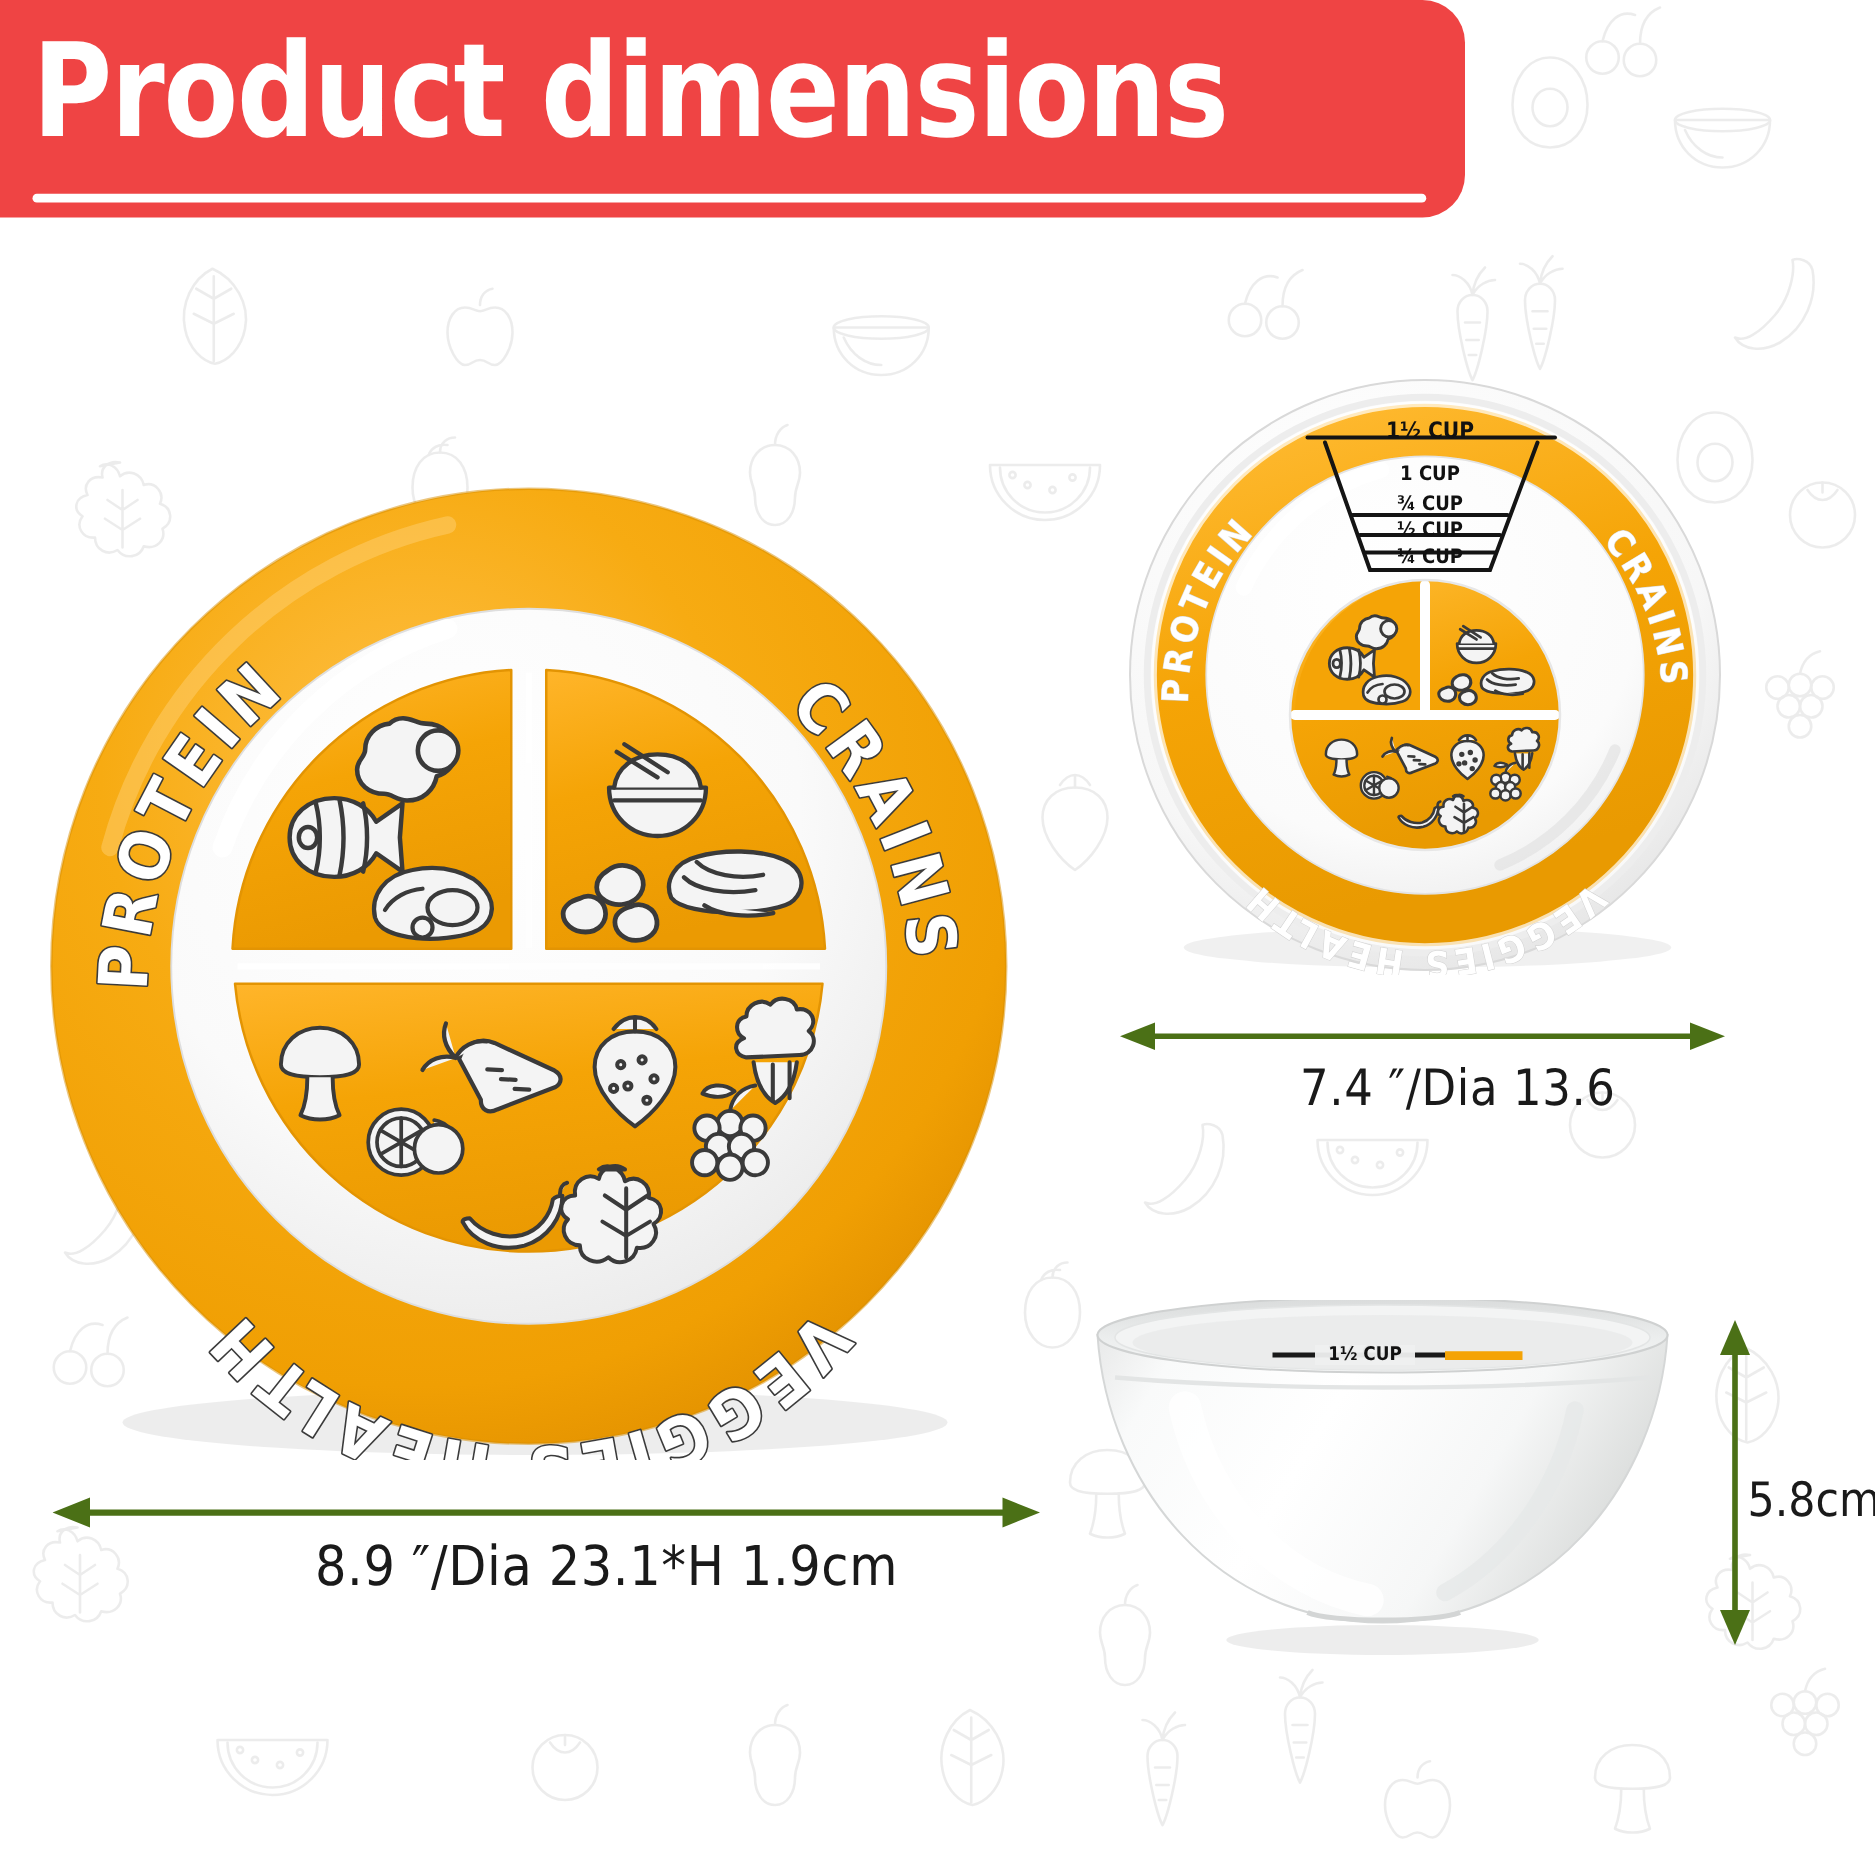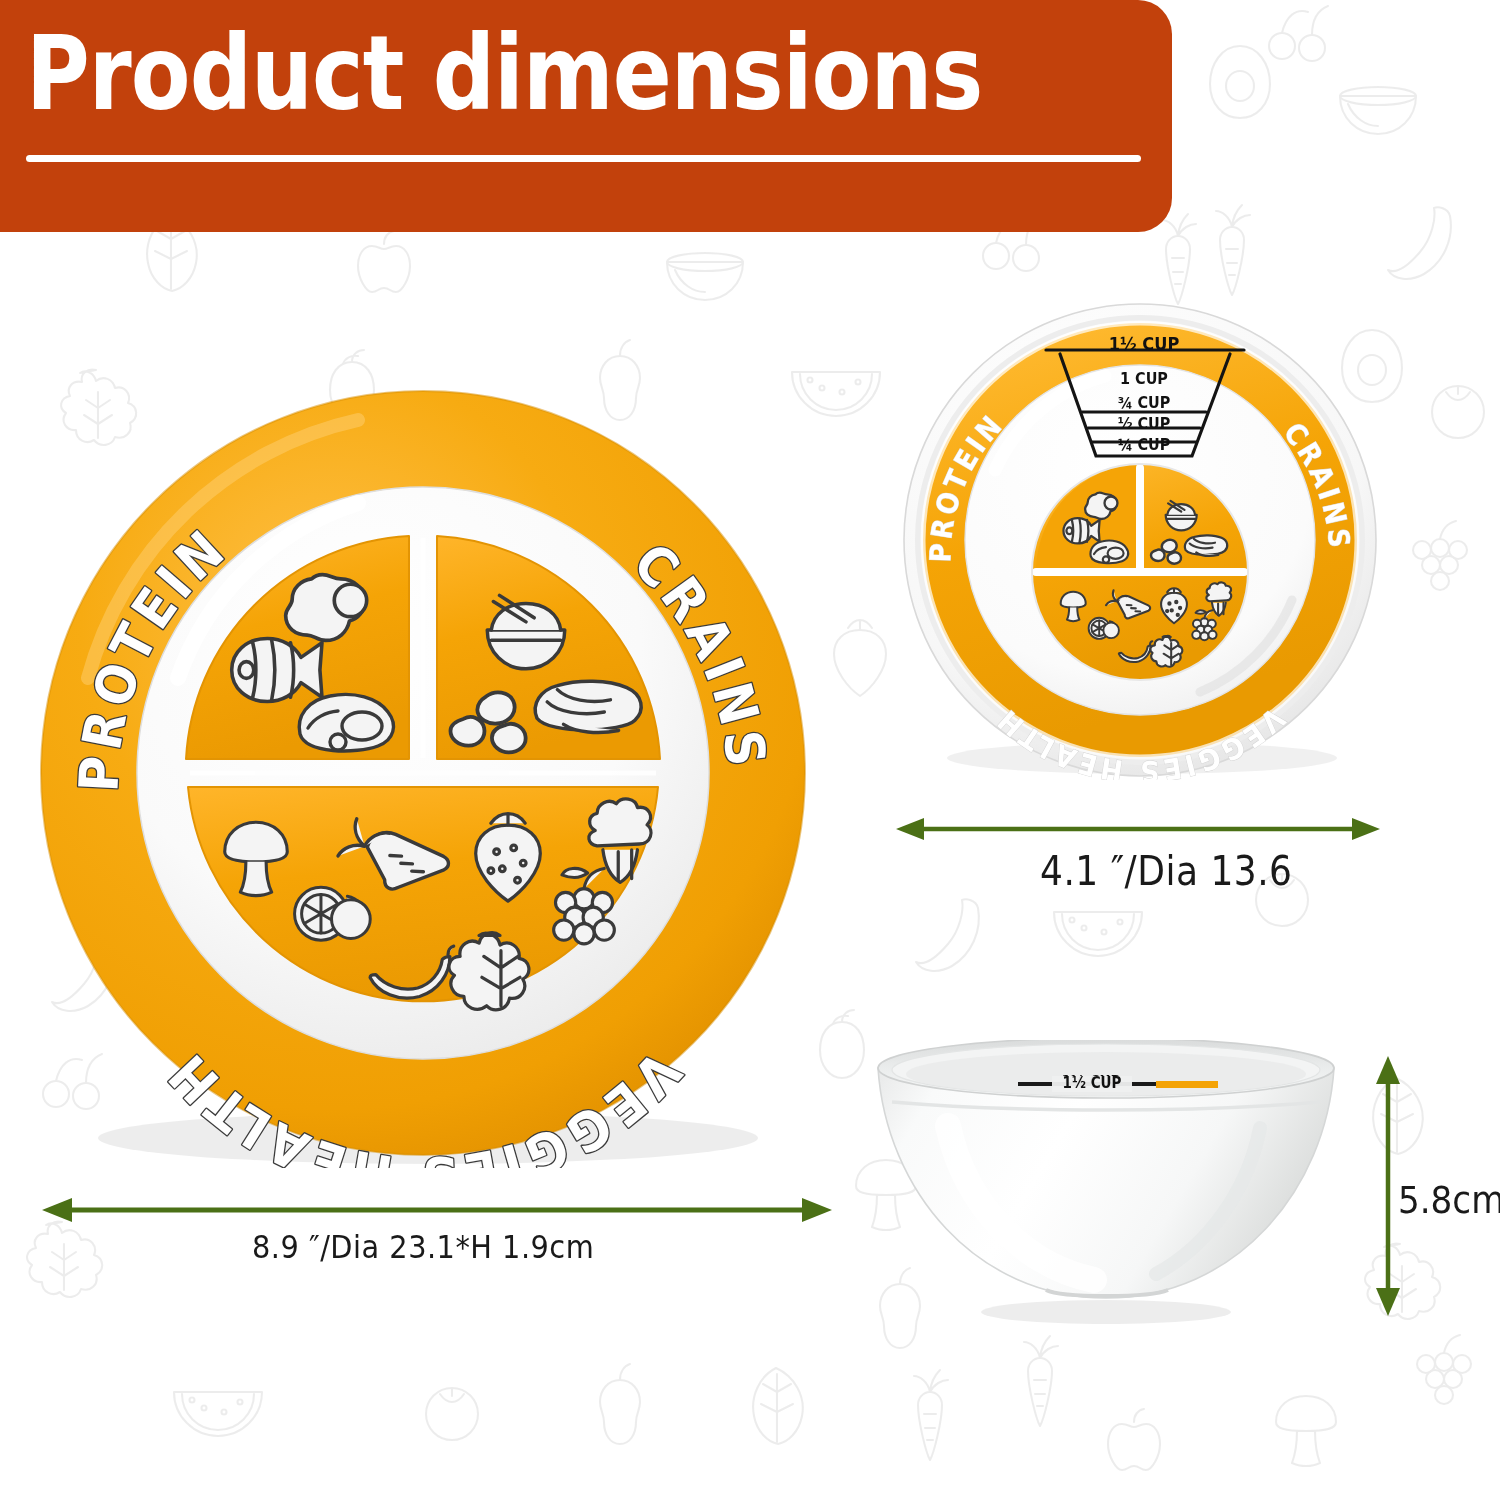--- a/index.html
+++ b/index.html
@@ -17,22 +17,22 @@
     position:absolute;inset:0;
     z-index:0;
     opacity:.55;
     pointer-events:none;
   }
 
   
   #header-banner{
     position:absolute;
     left:0;top:0;
-    width:1172px;height:232px;
-    background:#c2410c;
+    width:1172px;height:174px;
+    background:#ef4444;
     border-top-right-radius:34px;
     border-bottom-right-radius:34px;
     z-index:5;
   }
   #header-title{
     position:absolute;
     left:26px;top:10px;
     color:#ffffff;
     font-family:"DejaVu Sans Condensed","Liberation Sans", sans-serif;
     font-weight:bold;
@@ -76,21 +76,21 @@
   .dim-label{
     position:absolute;
     color:#1a1a1a;
     font-family:"DejaVu Sans Condensed","Liberation Sans", sans-serif;
     font-size:40px;
     white-space:nowrap;
     z-index:6;
   }
   #plate-dim-label{
     left:252px;top:1228px;
-    font-size:32px;
+    font-size:44px;
     letter-spacing:.5px;
   }
   #bowl-dim-label{
     left:1040px;top:848px;
     font-size:40px;
     letter-spacing:.5px;
   }
   #bowl-height-label{
     left:1398px;top:1178px;
     font-size:38px;
@@ -552,20 +552,20 @@
   <polygon points="0,14 30,2 30,26" fill="#4b7016"></polygon>
   <polygon points="790,14 760,2 760,26" fill="#4b7016"></polygon>
 </svg>
 <div class="dim-label" id="plate-dim-label">8.9 ″/Dia 23.1*H 1.9cm</div>
 
 <svg class="dim-arrow" id="bowl-dim-arrow" viewBox="0 0 484 26" width="484" height="26">
   <line x1="24" y1="13" x2="462" y2="13" stroke="#4b7016" stroke-width="4.5"></line>
   <polygon points="0,13 28,2 28,24" fill="#4b7016"></polygon>
   <polygon points="484,13 456,2 456,24" fill="#4b7016"></polygon>
 </svg>
-<div class="dim-label" id="bowl-dim-label">4.1 ″/Dia 13.6</div>
+<div class="dim-label" id="bowl-dim-label">7.4 ″/Dia 13.6</div>
 
 <svg class="dim-arrow" id="bowl-height-arrow" viewBox="0 0 28 260" width="28" height="260">
   <line x1="14" y1="22" x2="14" y2="238" stroke="#4b7016" stroke-width="4.5"></line>
   <polygon points="14,0 2,28 26,28" fill="#4b7016"></polygon>
   <polygon points="14,260 2,232 26,232" fill="#4b7016"></polygon>
 </svg>
 <div class="dim-label" id="bowl-height-label">5.8cm</div>
 
 </body></html>

